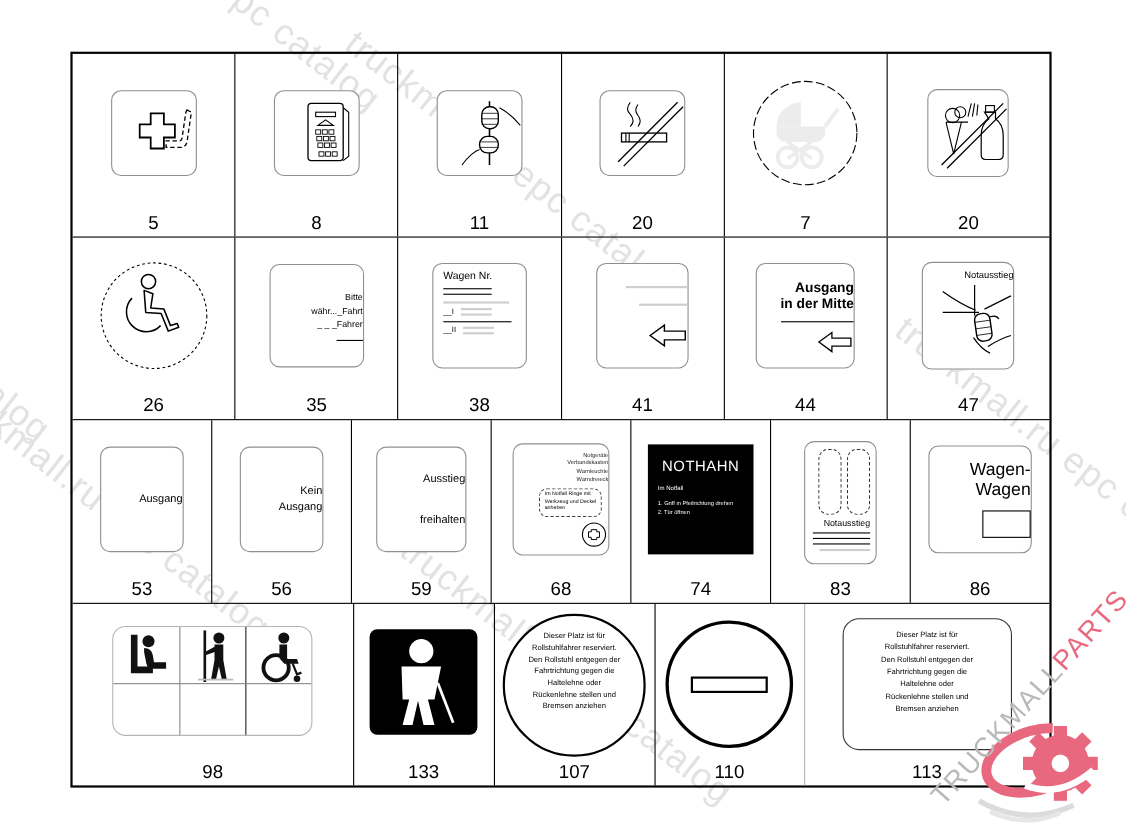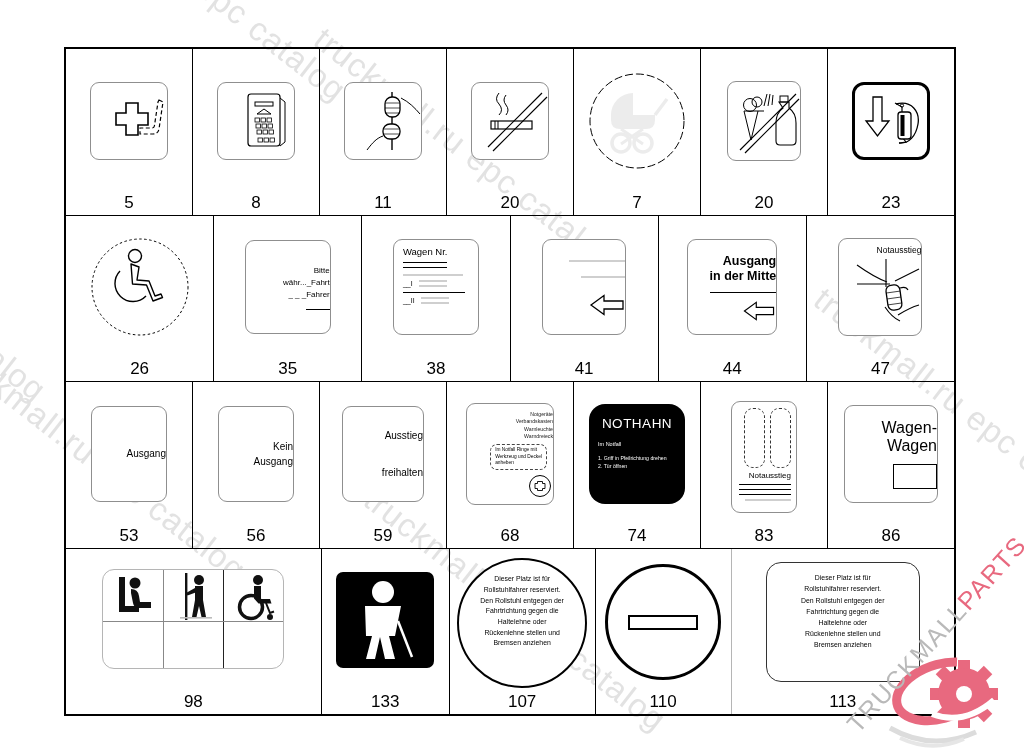--- a/index.html
+++ b/index.html
@@ -23,21 +23,21 @@
   .plate{border:1px solid #8f8f8f;border-radius:9px;background:#fff;box-sizing:border-box;
       display:flex;flex-direction:column;align-items:flex-end;justify-content:center;}
   .thick{border:3.5px solid #000;border-radius:12px;}
   svg{display:block;}
   
   .t8{font-size:8px;line-height:1.5;text-align:center;}
   .t10{font-size:10px;line-height:1.5;text-align:center;}
   .hline{border-top:1.5px solid #000;}
   .gline{border-top:2px solid #cfcfcf;}
   .tiny{font-size:5.2px;line-height:1.45;text-align:center;color:#222;}
-  .black-sign{background:#000;color:#fff;border-radius:16px;}
+  .black-sign{background:#000;color:#fff;border-radius:0;}
   .circ{border:2px solid #000;border-radius:50%;background:#fff;box-sizing:border-box;}
   
   .brand{position:absolute;left:852px;top:714px;transform:rotate(-48deg);transform-origin:0 50%;
       font-size:25px;letter-spacing:1.5px;z-index:3;white-space:nowrap;}
   .brand .g{color:#b9b9b9;} .brand .p{color:#e8697f;}
   .gearbox{position:absolute;left:862px;top:642px;z-index:2;}
 </style>
 </head>
 <body>
 
@@ -141,34 +141,20 @@
             <path d="M6 23 h20 M6 23 l7 29 7 -29" fill="none" stroke="#000" stroke-width="1"></path>
             <path d="M26 18 l3 -12 M30 18 l2 -12 M34 17 l1 -10" stroke="#000" stroke-width="1" fill="none"></path>
             <rect x="42" y="8" width="8" height="6" fill="none" stroke="#000" stroke-width="1"></rect>
             <path d="M41 14 h10 v6 q7 5 7 15 v18 q0 4 -4 4 h-12 q-4 0 -4 -4 v-18 q0 -10 7 -15 z" fill="none" stroke="#000" stroke-width="1.1"></path>
             <path d="M2 62 L58 6 M7 65 L61 11" stroke="#000" stroke-width="1.2" fill="none"></path>
           </svg>
         </div>
         <div class="num">20</div>
       </div>
 
-      <div class="cell">
-        <div class="sign thick" style="width:72px;height:72px;display:flex;align-items:center;justify-content:center;">
-          <svg width="58" height="58" viewBox="0 0 58 58">
-            <path d="M11 5 h9 v24 h7 l-11.5 15 -11.5 -15 h7 z" fill="none" stroke="#000" stroke-width="1.3"></path>
-            <path d="M34 12 C 50 8 58 20 56 32 C 54 44 47 52 37 51" fill="none" stroke="#000" stroke-width="1.3"></path>
-            <path d="M37 51 l7 -1 -4 -5" fill="none" stroke="#000" stroke-width="1.2"></path>
-            <rect x="36" y="20" width="13" height="27" rx="3" fill="#fff" stroke="#000" stroke-width="1.3"></rect>
-            <rect x="38.5" y="23" width="4" height="21" fill="#000"></rect>
-            <path d="M40 20 v-5 l-7 -4" fill="none" stroke="#000" stroke-width="1.2"></path>
-            <circle cx="40" cy="13.5" r="1.6" fill="none" stroke="#000" stroke-width="1"></circle>
-          </svg>
-        </div>
-        <div class="num">23</div>
-      </div>
     </div>
 
     <div class="row">
 
       <div class="cell">
         <div class="sign">
           <svg width="106" height="106" viewBox="0 0 106 106">
             <circle cx="53" cy="53" r="48" fill="none" stroke="#000" stroke-width="1" stroke-dasharray="2.5 2.5"></circle>
             <circle cx="48" cy="22" r="6.5" fill="none" stroke="#000" stroke-width="1.4"></circle>
             <path d="M44 30 l8 3 -2 13 12 1 6 15 6 -2 1.5 3.5 -9.5 3.5 -6.5 -16 -14 -1 z" fill="none" stroke="#000" stroke-width="1.4" stroke-linejoin="round"></path>

